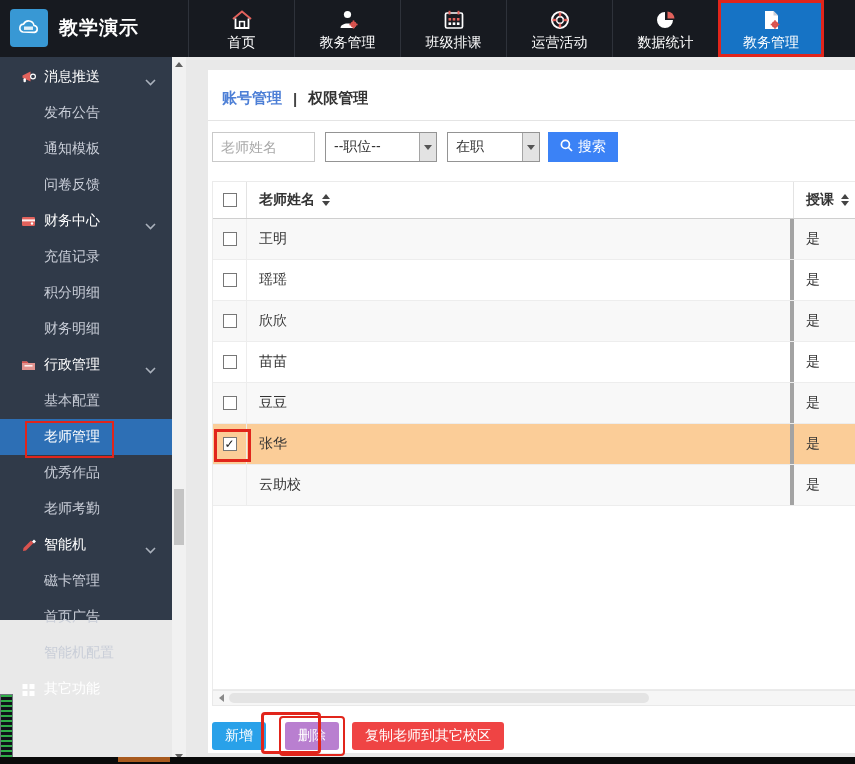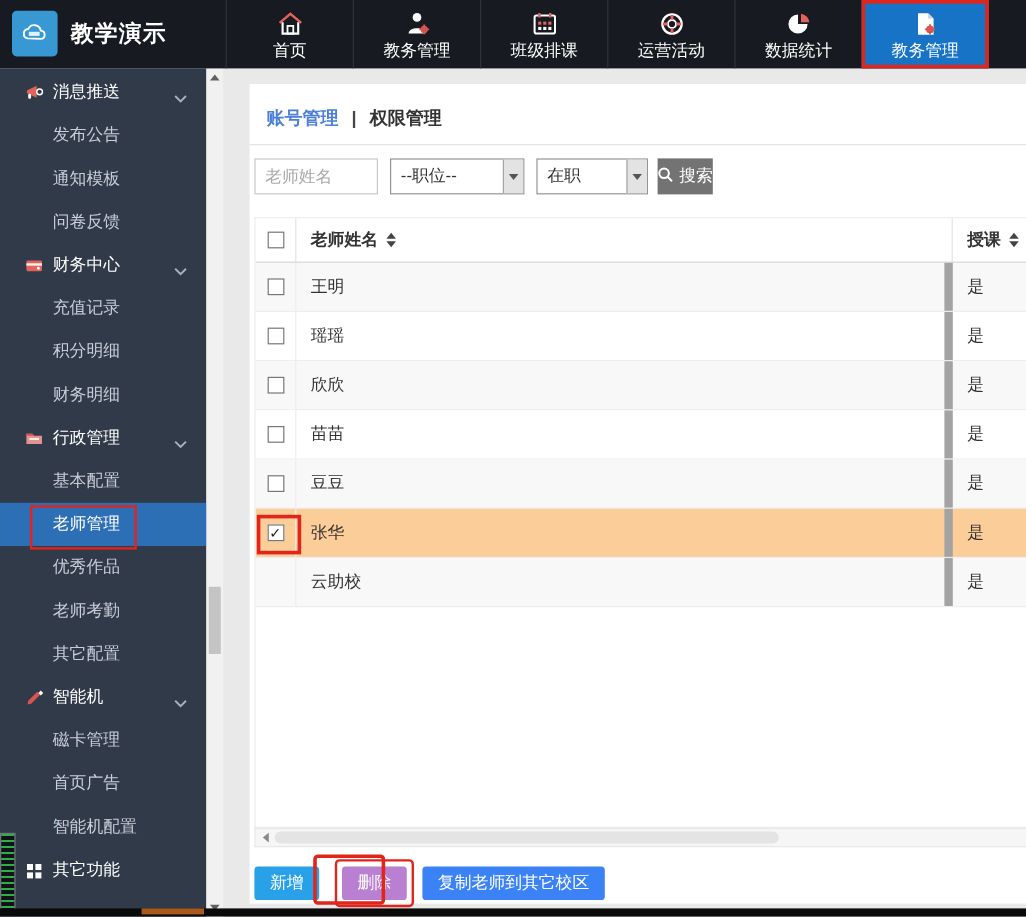--- a/index.html
+++ b/index.html
@@ -12,21 +12,21 @@
   .topnav { position:absolute; left:0; top:0; width:855px; height:57px; background:#171a20; z-index:3; }
   .brand { position:absolute; left:10px; top:9px; height:38px; display:flex; align-items:center; gap:11px; }
   .logo { width:38px; height:38px; background:#3898d4; border-radius:4px; display:flex; align-items:center; justify-content:center; }
   .brand-title { color:#fff; font-size:19px; font-weight:bold; letter-spacing:1px; }
   .navtabs { position:absolute; left:188px; top:0; height:57px; display:flex; }
   .navtab { width:106px; height:57px; border-left:1px solid #2e323a; display:flex; flex-direction:column; align-items:center; justify-content:center; gap:2px; color:#fff; font-size:14px; cursor:pointer; }
   .navtab:last-child { border-right:1px solid #2e323a; }
   .navtab.active { background:#1673c5; border:3px solid #e1251b; }
   .navtab .nico { height:26px; display:flex; align-items:flex-end; justify-content:center; }
   
-  .sidebar { position:absolute; left:0; top:57px; width:172px; height:707px; background:#303a49; padding-top:2px; z-index:1; }
+  .sidebar { position:absolute; left:0; top:57px; width:172px; height:563px; background:#303a49; padding-top:2px; z-index:1; }
   .side-item { position:relative; height:36px; display:flex; align-items:center; color:#c9ced8; font-size:14px; cursor:pointer; }
   .side-item.group { color:#fff; }
   .side-item .ico { position:absolute; left:19px; width:18px; height:18px; display:flex; align-items:center; justify-content:center; }
   .side-item .lbl { position:absolute; left:44px; white-space:nowrap; }
   .side-item .chev { position:absolute; right:16px; top:14px; }
   .side-item.selected { background:#2d6fb5; color:#fff; }
   
   .side-scroll { position:absolute; left:172px; top:57px; width:14px; height:707px; background:#f1f1f1; z-index:2; }
   .sarr { position:absolute; left:0; width:14px; height:15px; display:flex; align-items:center; justify-content:center; }
   .tri-up { width:0; height:0; border-left:4px solid transparent; border-right:4px solid transparent; border-bottom:5px solid #606060; }
@@ -41,48 +41,48 @@
   .hr1 { position:absolute; left:0; top:50px; width:100%; height:1px; background:#e4e4e4; }
   
   .search-row { position:absolute; left:4px; top:62px; height:30px; display:flex; align-items:center; }
   .txt { width:103px; height:30px; border:1px solid #c9c9c9; padding:0 8px; font-size:14px; color:#333; font-family:"Liberation Sans",sans-serif; outline:none; }
   .txt::placeholder { color:#a9a9a9; }
   .sel { position:relative; height:30px; border:1px solid #949494; background:#fff; display:flex; align-items:center; padding-left:8px; font-size:14px; color:#333; margin-left:10px; cursor:pointer; }
   .sel-pos { width:112px; }
   .sel-status { width:93px; }
   .arrow-box { position:absolute; right:0; top:0; width:17px; height:100%; background:#e3e3e3; border-left:1px solid #a5a5a5; display:flex; align-items:center; justify-content:center; }
   .tri-sel { width:0; height:0; border-left:4px solid transparent; border-right:4px solid transparent; border-top:5px solid #555; }
-  .search-btn { height:30px; margin-left:8px; background:#737373; color:#fff; border:none; padding:0 0; font-size:14px; display:flex; align-items:center; gap:5px; cursor:pointer; font-family:"Liberation Sans",sans-serif; }
+  .search-btn { height:30px; margin-left:8px; background:#3b82f6; color:#fff; border:none; padding:0 12px; font-size:14px; display:flex; align-items:center; gap:5px; cursor:pointer; font-family:"Liberation Sans",sans-serif; }
   
   .table-wrap { position:absolute; left:4px; top:111px; width:643px; height:509px; border:1px solid #ebebeb; border-right:none; background:#fff; overflow:hidden; }
   .thead { display:flex; height:37px; align-items:center; border-bottom:1px solid #cfcfcf; font-weight:bold; font-size:14px; background:#fff; }
   .trow { display:flex; height:41px; align-items:center; border-bottom:1px solid #ededed; font-size:14px; background:#fff; }
   .trow.stripe { background:#f8f8f8; }
   .trow.hl-row { background:#fbcd98; }
   .cell-cb { width:34px; height:100%; display:flex; align-items:center; justify-content:center; border-right:1px solid #ededed; }
   .thead .cell-cb { border-right:1px solid #e3e3e3; }
-  .cell-name { width:547px; height:100%; display:flex; align-items:center; padding-left:12px; border-right:7px solid #a3a3a3; gap:4px; }
+  .cell-name { width:547px; height:100%; display:flex; align-items:center; padding-left:12px; border-right:4px solid #a3a3a3; gap:4px; }
   .thead .cell-name { border-right:1px solid #e3e3e3; }
   .cell-teach { flex:1; height:100%; display:flex; align-items:center; padding-left:12px; gap:4px; }
   .cb { width:14px; height:14px; border:1px solid #777; background:#fff; font-size:12px; line-height:12px; text-align:center; color:#222; cursor:pointer; }
   .sort-ic { display:inline-flex; flex-direction:column; gap:2px; margin-left:3px; }
   .sort-ic .u { width:0;height:0;border-left:4px solid transparent;border-right:4px solid transparent;border-bottom:5px solid #444; }
   .sort-ic .d { width:0;height:0;border-left:4px solid transparent;border-right:4px solid transparent;border-top:5px solid #444; }
   
   .hscroll { position:absolute; left:4px; top:620px; width:643px; height:16px; background:#f6f6f6; border:1px solid #e9e9e9; border-right:none; display:flex; align-items:center; }
   .h-left { width:16px; display:flex; align-items:center; justify-content:center; }
   .tri-left { width:0;height:0;border-top:4px solid transparent;border-bottom:4px solid transparent;border-right:5px solid #8a8a8a; }
   .hthumb { height:10px; width:420px; background:#e4e4e4; border-radius:5px; }
   
   .actions { position:absolute; left:4px; top:645px; height:42px; display:flex; align-items:center; }
   .btn { height:28px; border:none; border-radius:3px; color:#fff; font-size:14px; padding:0 13px; cursor:pointer; font-family:"Liberation Sans",sans-serif; white-space:nowrap; }
   .btn-add { background:#29a1e9; margin-right:13px; }
   .btn-del { background:#b97fd0; }
   .hl-box { border:2px solid #e1251b; border-radius:4px; padding:4px; margin-right:7px; }
-  .btn-copy { background:#3b82f6; margin-right:13px; }
+  .btn-copy { background:#ef4444; margin-right:13px; }
   .btn-batch { background:#eda85f; }
   
   .bottom-black { position:absolute; left:0; top:757px; width:855px; height:7px; background:#0a0a0a; z-index:6; }
   .orange-bar { position:absolute; left:118px; top:757px; width:52px; height:5px; background:#a85a1e; z-index:7; }
   .green-widget { position:absolute; left:0; top:694px; width:13px; height:70px; z-index:5; border:1px solid #70757e; background:repeating-linear-gradient(to bottom, #2fae47 0 2px, #10131a 2px 5px); }
   
   .annot { position:absolute; border:2px solid #e1251b; background:transparent; z-index:9; pointer-events:none; }
   .annot-sidebar { left:25px; top:421px; width:89px; height:37px; }
   .annot-checkbox { left:214px; top:429px; width:37px; height:33px; border-width:3px; }
   .annot-delete { left:261px; top:712px; width:60px; height:42px; border-width:3px; border-radius:4px; }
@@ -260,23 +260,20 @@
         <span class="lbl">基本配置</span>
       </div>
     <div class="side-item selected">
         <span class="lbl">老师管理</span>
       </div>
     <div class="side-item">
         <span class="lbl">优秀作品</span>
       </div>
     <div class="side-item">
         <span class="lbl">老师考勤</span>
-      </div>
-    <div class="side-item">
-        <span class="lbl">其它配置</span>
       </div>
 
     <div class="side-item group">
       <span class="ico">
         <svg width="17" height="16" viewBox="0 0 16 16">
           <path d="M3 13 L10.5 5.5 L13 8 L5.5 15.5 L2.5 16 z" fill="#d9534f" transform="translate(0,-2)"></path>
           <path d="M11.5 4.5 L13.5 2.5 L15.5 4.5 L13.5 6.5 z" fill="#fff"></path>
         </svg>
       </span>
       <span class="lbl">智能机</span>

